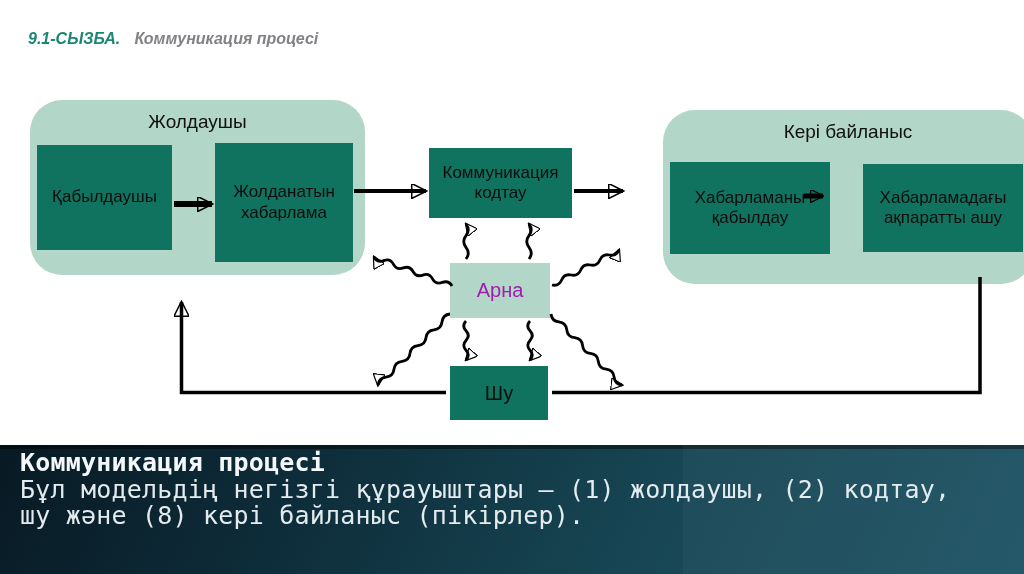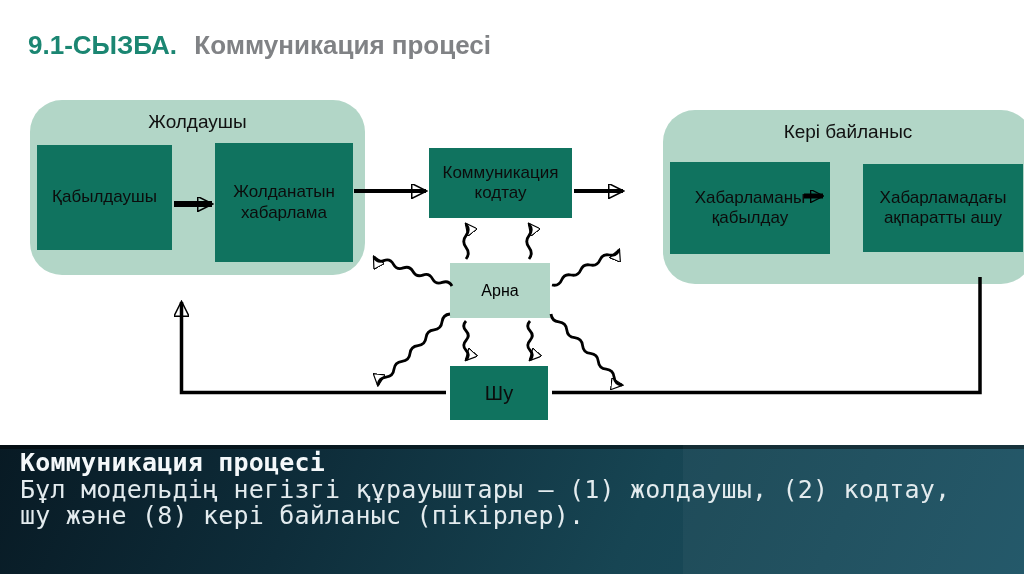--- a/index.html
+++ b/index.html
@@ -2,35 +2,35 @@
 <html><head>
 <meta charset="utf-8">
 <style>
   html,body { margin:0; padding:0; background:#fff; }
   .slide {
     position:relative; width:1024px; height:574px; background:#ffffff;
     font-family:"Liberation Sans", sans-serif; overflow:hidden;
   }
 
   
-  .title { position:absolute; left:28px; top:30px; font-size:26px; font-weight:bold; }
+  .title { position:absolute; left:28px; top:30px; font-size:16px; font-weight:bold;font-style:italic; }
   .title-num  { color:#1b8672; margin-right:10px; }
   .title-text { color:#808285; }
 
   
   .group { position:absolute; background:#b2d6c7;border-radius:32px; }
   .group-label { text-align:center; font-size:19px; color:#111; margin-top:11px; }
   .dark-box {
     position:absolute; background:#10735f; color:#0c0c0c;
     display:flex; align-items:center; justify-content:center;
     text-align:center; font-size:17px; line-height:1.2; padding:0 6px; box-sizing:border-box;
   }
   .light-box {
-    position:absolute; background:#b2d6c7; color:#000000;
-    display:flex; align-items:center; justify-content:center; font-size:16px;
+    position:absolute; background:#b2d6c7; color:#a21caf;
+    display:flex; align-items:center; justify-content:center; font-size:20px;
   }
 
   #sender-group   { left:30px;  top:100px; width:335px; height:175px; }
   #box-receiver   { left:7px;   top:45px;  width:135px; height:105px; }
   #box-message    { left:185px; top:43px;  width:138px; height:119px; }
   #box-encode     { left:429px; top:148px; width:143px; height:70px;  }
   #feedback-group { left:627px; top:110px; width:370px; height:174px;margin-left:36px; }
   #box-receive    { left:7px;   top:52px;  width:160px; height:92px;  }
   #box-decode     { left:200px; top:54px;  width:160px; height:88px;  }
   #box-channel    { left:450px; top:263px; width:100px; height:55px;  }

